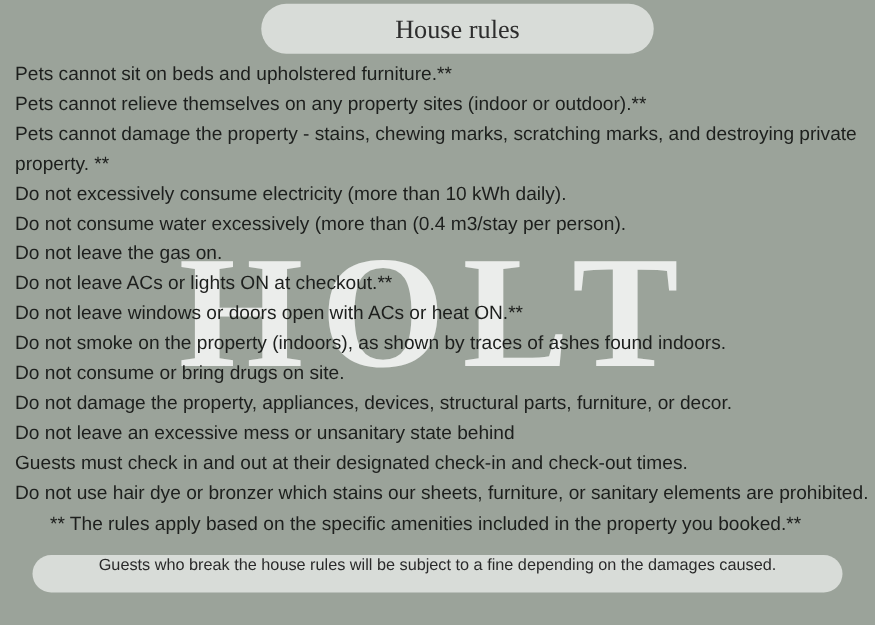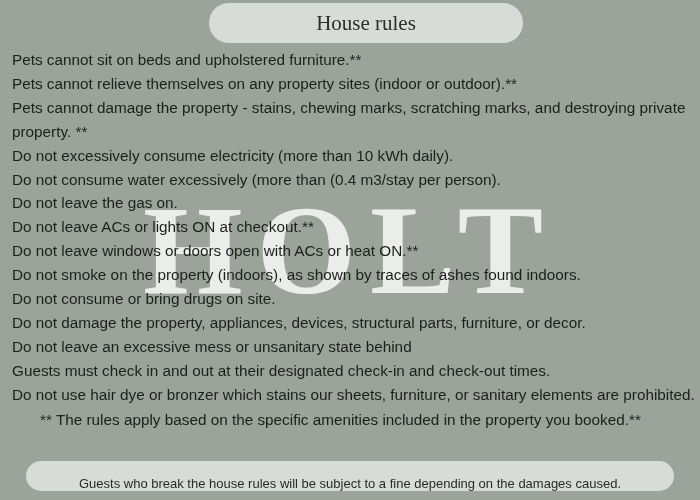--- a/index.html
+++ b/index.html
@@ -75,27 +75,27 @@
     white-space: normal;
   }
   .rule.note {
     padding-left: 28px;
     margin-top: 1px;
   }
   
   #footer-pill {
     position: absolute;
     left: 26px;
-    top: 461px;
+    top: 444px;
     width: 648px;
     height: 30px;
     background: #d8dcd8;
     border-radius: 15px;
     display: flex;
-    align-items: flex-end;
+    align-items: flex-start;
     justify-content: center;
     z-index: 3;
   }
   #footer-pill .footer-text {
     font-size: 13px;
     color: #2a2a2a;
   }
 </style>
 </head>
 <body>

